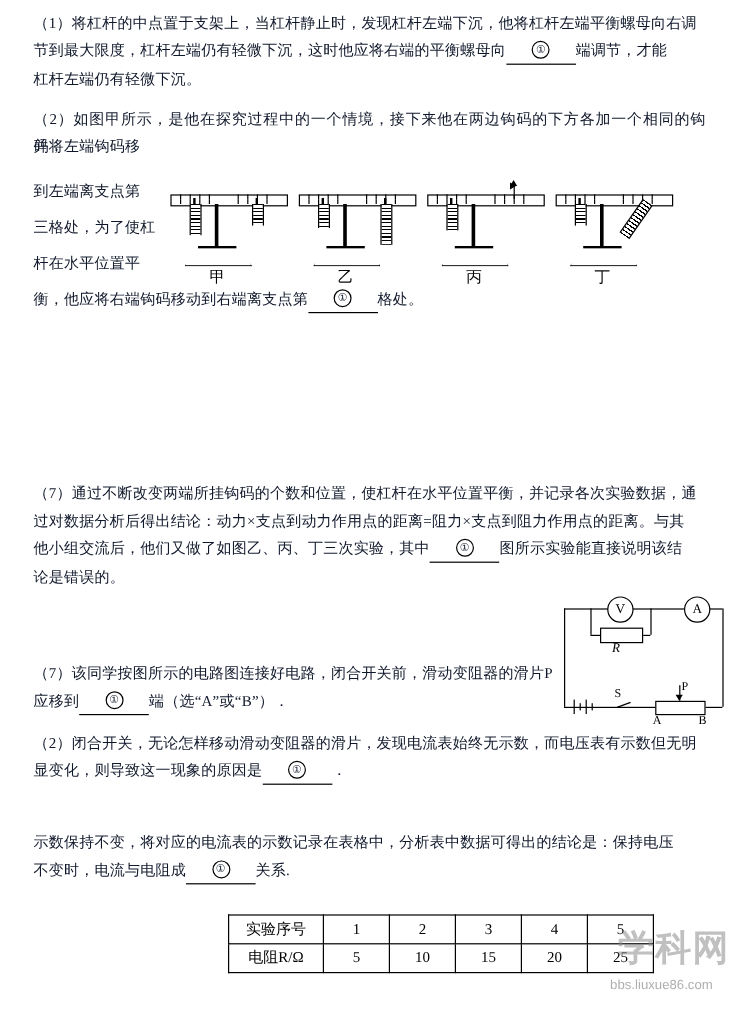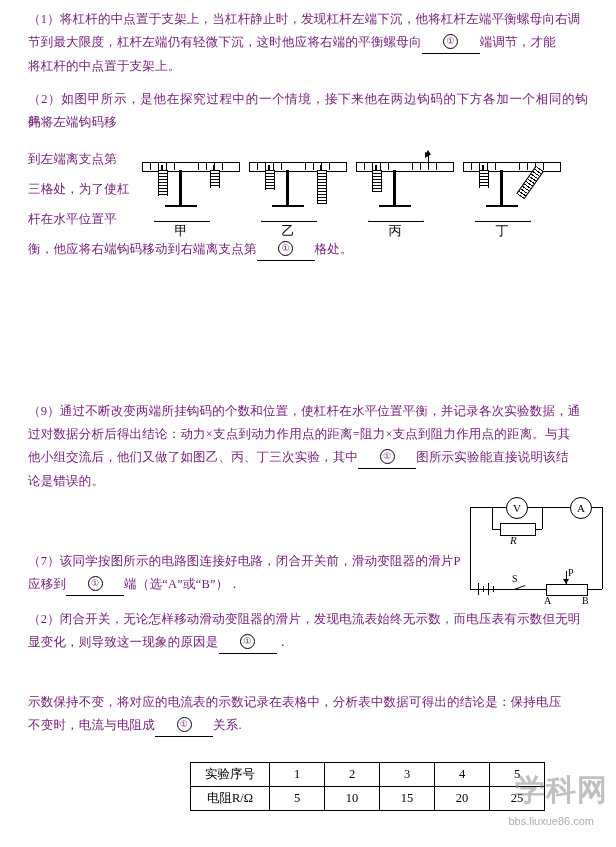--- a/index.html
+++ b/index.html
@@ -20,21 +20,21 @@
     width: 616px;
     height: 847px;
     padding: 0;
   }
   .para {
     position: absolute;
     font-size: 12.5px;
     line-height: 23px;
     letter-spacing: 0.2px;
     text-align: justify;
-    color: #701a75;
+    color: #0f172a;
   }
   .blank {
     display: inline-block;
     min-width: 58px;
     text-align: center;
     border-bottom: 1px solid #000;
     position: relative;
     top: -1px;
   }
   .circnum {
@@ -283,21 +283,21 @@
   }
 </style>
 </head>
 <body>
 
 <div class="page">
 
   <div class="para" style="left:28px; top:8px; width:560px;">
     <span>（1）将杠杆的中点置于支架上，当杠杆静止时，发现杠杆左端下沉，他将杠杆左端平衡螺母向右调</span><br>
     <span>节到最大限度，杠杆左端仍有轻微下沉，这时他应将右端的平衡螺母向</span><span class="blank"><span class="circnum">①</span></span><span>端调节，才能</span><br>
-    <span>将杠杆的中点置于支架上。</span>
+    <span>杠杆左端仍有轻微下沉。</span>
   </div>
 
   <div class="para" style="left:28px; top:88px; width:560px;">
     <span>（2）如图甲所示，是他在探究过程中的一个情境，接下来他在两边钩码的下方各加一个相同的钩码，</span>
   </div>
   <div class="para" style="left:28px; top:111px; width:120px;">
     <span>并将左端钩码移</span>
   </div>
   <div class="para" style="left:28px; top:178px; width:120px;">
     <span>三格处，为了使杠</span>
@@ -442,21 +442,21 @@
         <div class="coil"></div>
       </div>
       <div class="post"></div>
       <div class="basetop"></div>
       <div class="base"></div>
       <div class="label">丁</div>
     </div>
   </div>
 
   <div class="para" style="left:28px; top:400px; width:560px;">
-    <span>（9）通过不断改变两端所挂钩码的个数和位置，使杠杆在水平位置平衡，并记录各次实验数据，通</span><br>
+    <span>（7）通过不断改变两端所挂钩码的个数和位置，使杠杆在水平位置平衡，并记录各次实验数据，通</span><br>
     <span>过对数据分析后得出结论：动力×支点到动力作用点的距离=阻力×支点到阻力作用点的距离。与其</span><br>
     <span>他小组交流后，他们又做了如图乙、丙、丁三次实验，其中</span><span class="blank"><span class="circnum">①</span></span><span>图所示实验能直接说明该结</span><br>
     <span>论是错误的。</span>
   </div>
 
 
   <div class="para" style="left:28px; top:550px; width:440px;">
     <span>（7）该同学按图所示的电路图连接好电路，闭合开关前，滑动变阻器的滑片P</span>
   </div>
   <div class="para" style="left:28px; top:573px; width:440px;">

